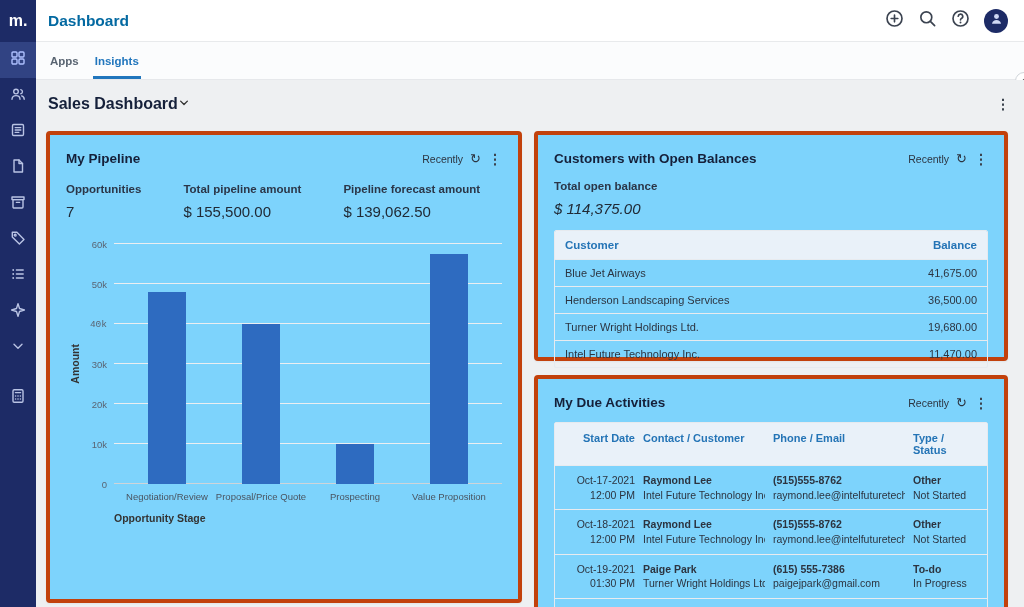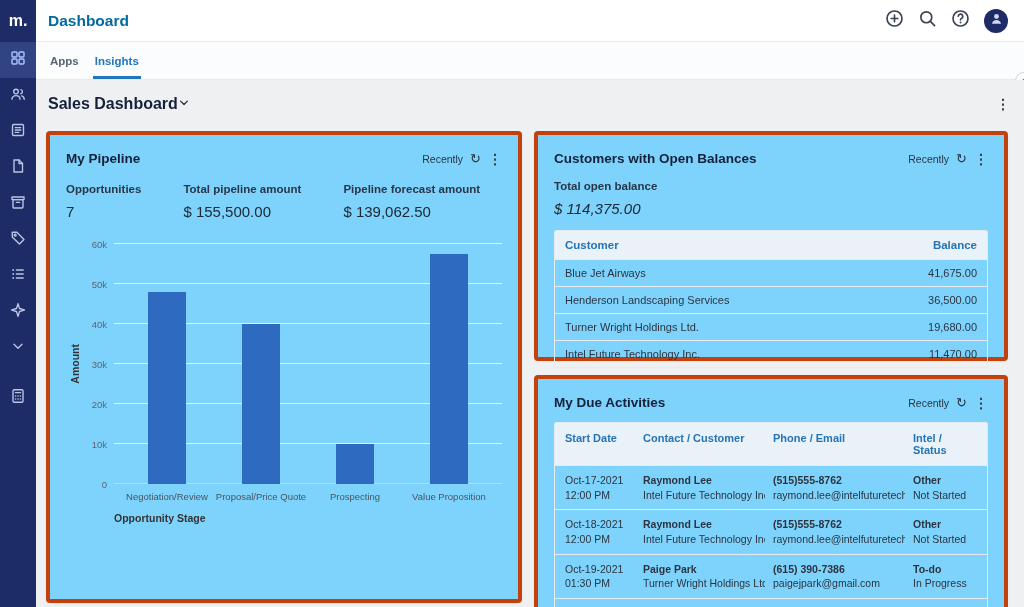--- a/index.html
+++ b/index.html
@@ -79,21 +79,21 @@
   .ob-head { display:flex; background:#e9f1f9; padding:8px 10px; font-size:11.5px; font-weight:700; color:#2474b6; }
   .ob-row { display:flex; padding:7px 10px; border-top:1px solid #e8ebef; font-size:11px; color:#2c3440; cursor:pointer; }
   .ob-col { flex:1; }
   .ob-col.right { flex:none; width:90px; text-align:right; }
 
   
   .act-table { margin-top:12px; border:1px solid #e6eaef; border-radius:2px; }
   .act-head { display:flex; background:#e9f1f9; padding:9px 10px; font-size:11px; font-weight:700; color:#2474b6; }
   .act-row { display:flex; padding:7px 10px; border-top:1px solid #e8ebef; font-size:10.5px; color:#2c3440; line-height:1.4; cursor:pointer; }
   .a-c { padding-right:8px; overflow:hidden; }
-  .a-c0 { width:78px; flex:none; }
+  .a-c0 { width:78px; flex:none;text-align:right; }
   .a-c1 { width:130px; flex:none; }
   .a-c2 { width:140px; flex:none; }
   .a-c3 { flex:1; padding-right:0; }
   .cell-line { white-space:nowrap; overflow:hidden; }
   .primary { font-weight:700; }
 </style>
 </head>
 <body>
 
 <div class="app">
@@ -259,21 +259,21 @@
           </div>
         <div class="chart">
           <div class="y-title-wrap">
             <span class="y-title">Amount</span>
           </div>
           <div class="y-axis">
               <div class="ytick" style="bottom: 0%;">0</div>
               <div class="ytick" style="bottom: 16.6667%;">10k</div>
               <div class="ytick" style="bottom: 33.3333%;">20k</div>
               <div class="ytick" style="bottom: 50%;">30k</div>
-              <div class="ytick" style="bottom: 66.6667%;">40k</div>
+              <div class="ytick" style="bottom: 66.6667%; font-family: Liberation Mono, monospace;">40k</div>
               <div class="ytick" style="bottom: 83.3333%;">50k</div>
               <div class="ytick" style="bottom: 100%;">60k</div>
             </div>
           <div class="plot">
               <div class="gridline baseline" style="bottom: 0%;"></div>
               <div class="gridline" style="bottom: 16.6667%;"></div>
               <div class="gridline" style="bottom: 33.3333%;"></div>
               <div class="gridline" style="bottom: 50%;"></div>
               <div class="gridline" style="bottom: 66.6667%;"></div>
               <div class="gridline" style="bottom: 83.3333%;"></div>
@@ -347,21 +347,21 @@
             <span class="recency">Recently</span>
             <span class="refresh">↻</span>
             <span class="kebab">⋮</span>
           </div>
         </div>
         <div class="act-table">
           <div class="act-head">
               <div class="a-c a-c0">Start Date</div>
               <div class="a-c a-c1">Contact / Customer</div>
               <div class="a-c a-c2">Phone / Email</div>
-              <div class="a-c a-c3">Intel / Status</div>
+              <div class="a-c a-c3">Type / Status</div>
             </div>
           <div>
               <div class="act-row">
                 <div class="a-c a-c0">
                   <div class="cell-line">Oct-17-2021</div>
                   <div class="cell-line">12:00 PM</div>
                 </div>
                 <div class="a-c a-c1">
                   <div class="cell-line primary">Raymond Lee</div>
                   <div class="cell-line">Intel Future Technology Inc.</div>
@@ -396,21 +396,21 @@
               <div class="act-row">
                 <div class="a-c a-c0">
                   <div class="cell-line">Oct-19-2021</div>
                   <div class="cell-line">01:30 PM</div>
                 </div>
                 <div class="a-c a-c1">
                   <div class="cell-line primary">Paige Park</div>
                   <div class="cell-line">Turner Wright Holdings Ltd.</div>
                 </div>
                 <div class="a-c a-c2">
-                  <div class="cell-line primary">(615) 390-7386</div>
+                  <div class="cell-line primary">(615) 555-7386</div>
                   <div class="cell-line">paigejpark@gmail.com</div>
                 </div>
                 <div class="a-c a-c3">
                   <div class="cell-line primary">To-do</div>
                   <div class="cell-line">In Progress</div>
                 </div>
               </div>
               <div class="act-row">
                 <div class="a-c a-c0">
                   <div class="cell-line">Oct-20-2021</div>

